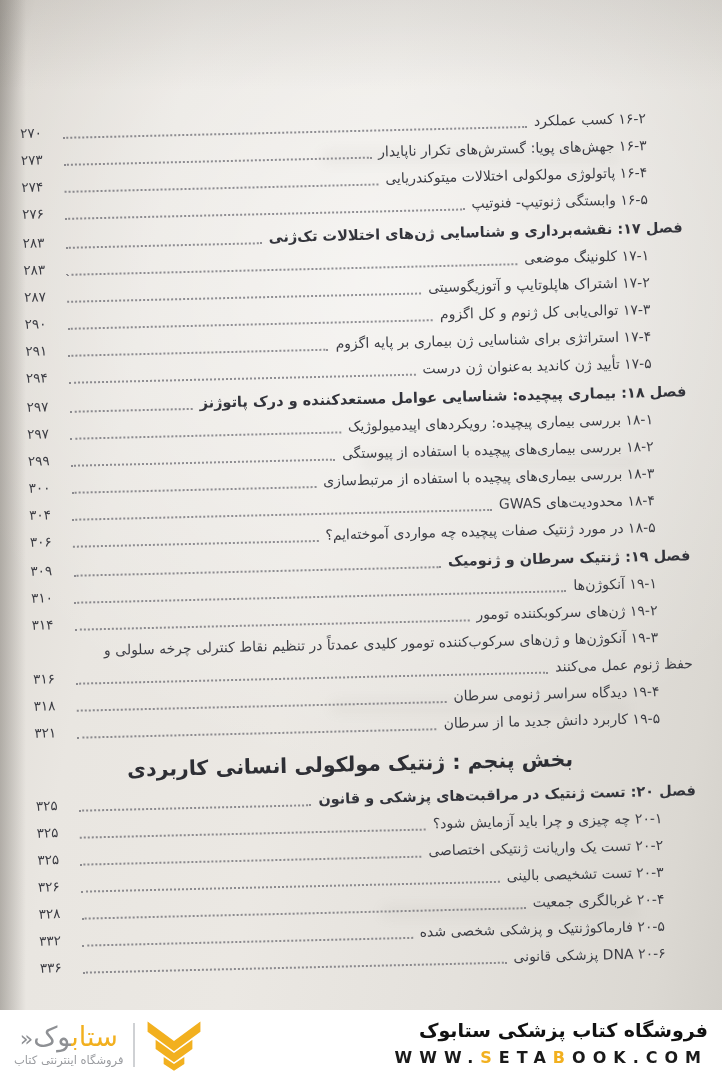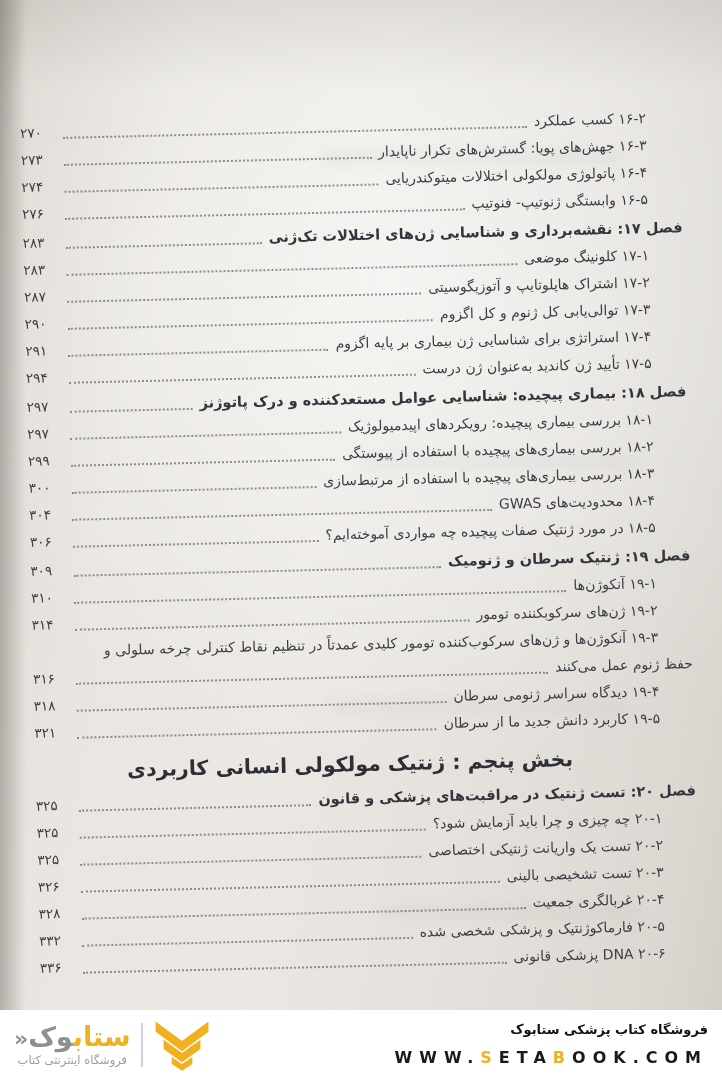--- a/index.html
+++ b/index.html
@@ -49,28 +49,28 @@
   }
 
   
   .footer{
     position:absolute;left:0;top:1010px;width:722px;height:70px;background:#ffffff;
     display:flex;align-items:center;justify-content:space-between;
     padding:0 14px;box-sizing:border-box;
   }
   .brand{display:flex;align-items:center;gap:10px;}
   .wm-block{display:flex;flex-direction:column;align-items:center;}
-  .wordmark{direction:rtl;font-weight:700;font-size:27px;line-height:28px;letter-spacing:0;}
+  .wordmark{direction:rtl;font-weight:400;font-size:27px;line-height:28px;letter-spacing:0;}
   .wm-yellow{color:#f2b01f;}
   .wm-gray{color:#8e9094;}
   .guillemet{color:#8e9094;font-size:22px;}
   .tagline{font-size:11.5px;color:#9b9da1;margin-top:0;}
   .logo-divider{width:2px;height:44px;background:#cfd1d4;}
   .store-info{text-align:right;direction:rtl;}
-  .store-name{font-weight:700;font-size:13px;color:#121212;line-height:26px;}
+  .store-name{font-weight:700;font-size:19px;color:#121212;line-height:26px;}
   .store-url{direction:ltr;font-weight:700;font-size:16px;letter-spacing:7px;color:#1a1a1a;line-height:30px;white-space:nowrap;}
   .store-url .accent{color:#f2b01f;}
 </style>
 </head>
 <body>
 
 <div class="paper">
   <div class="bleed b1"></div>
   <div class="bleed b2"></div>
   <div class="bleed b3"></div>

